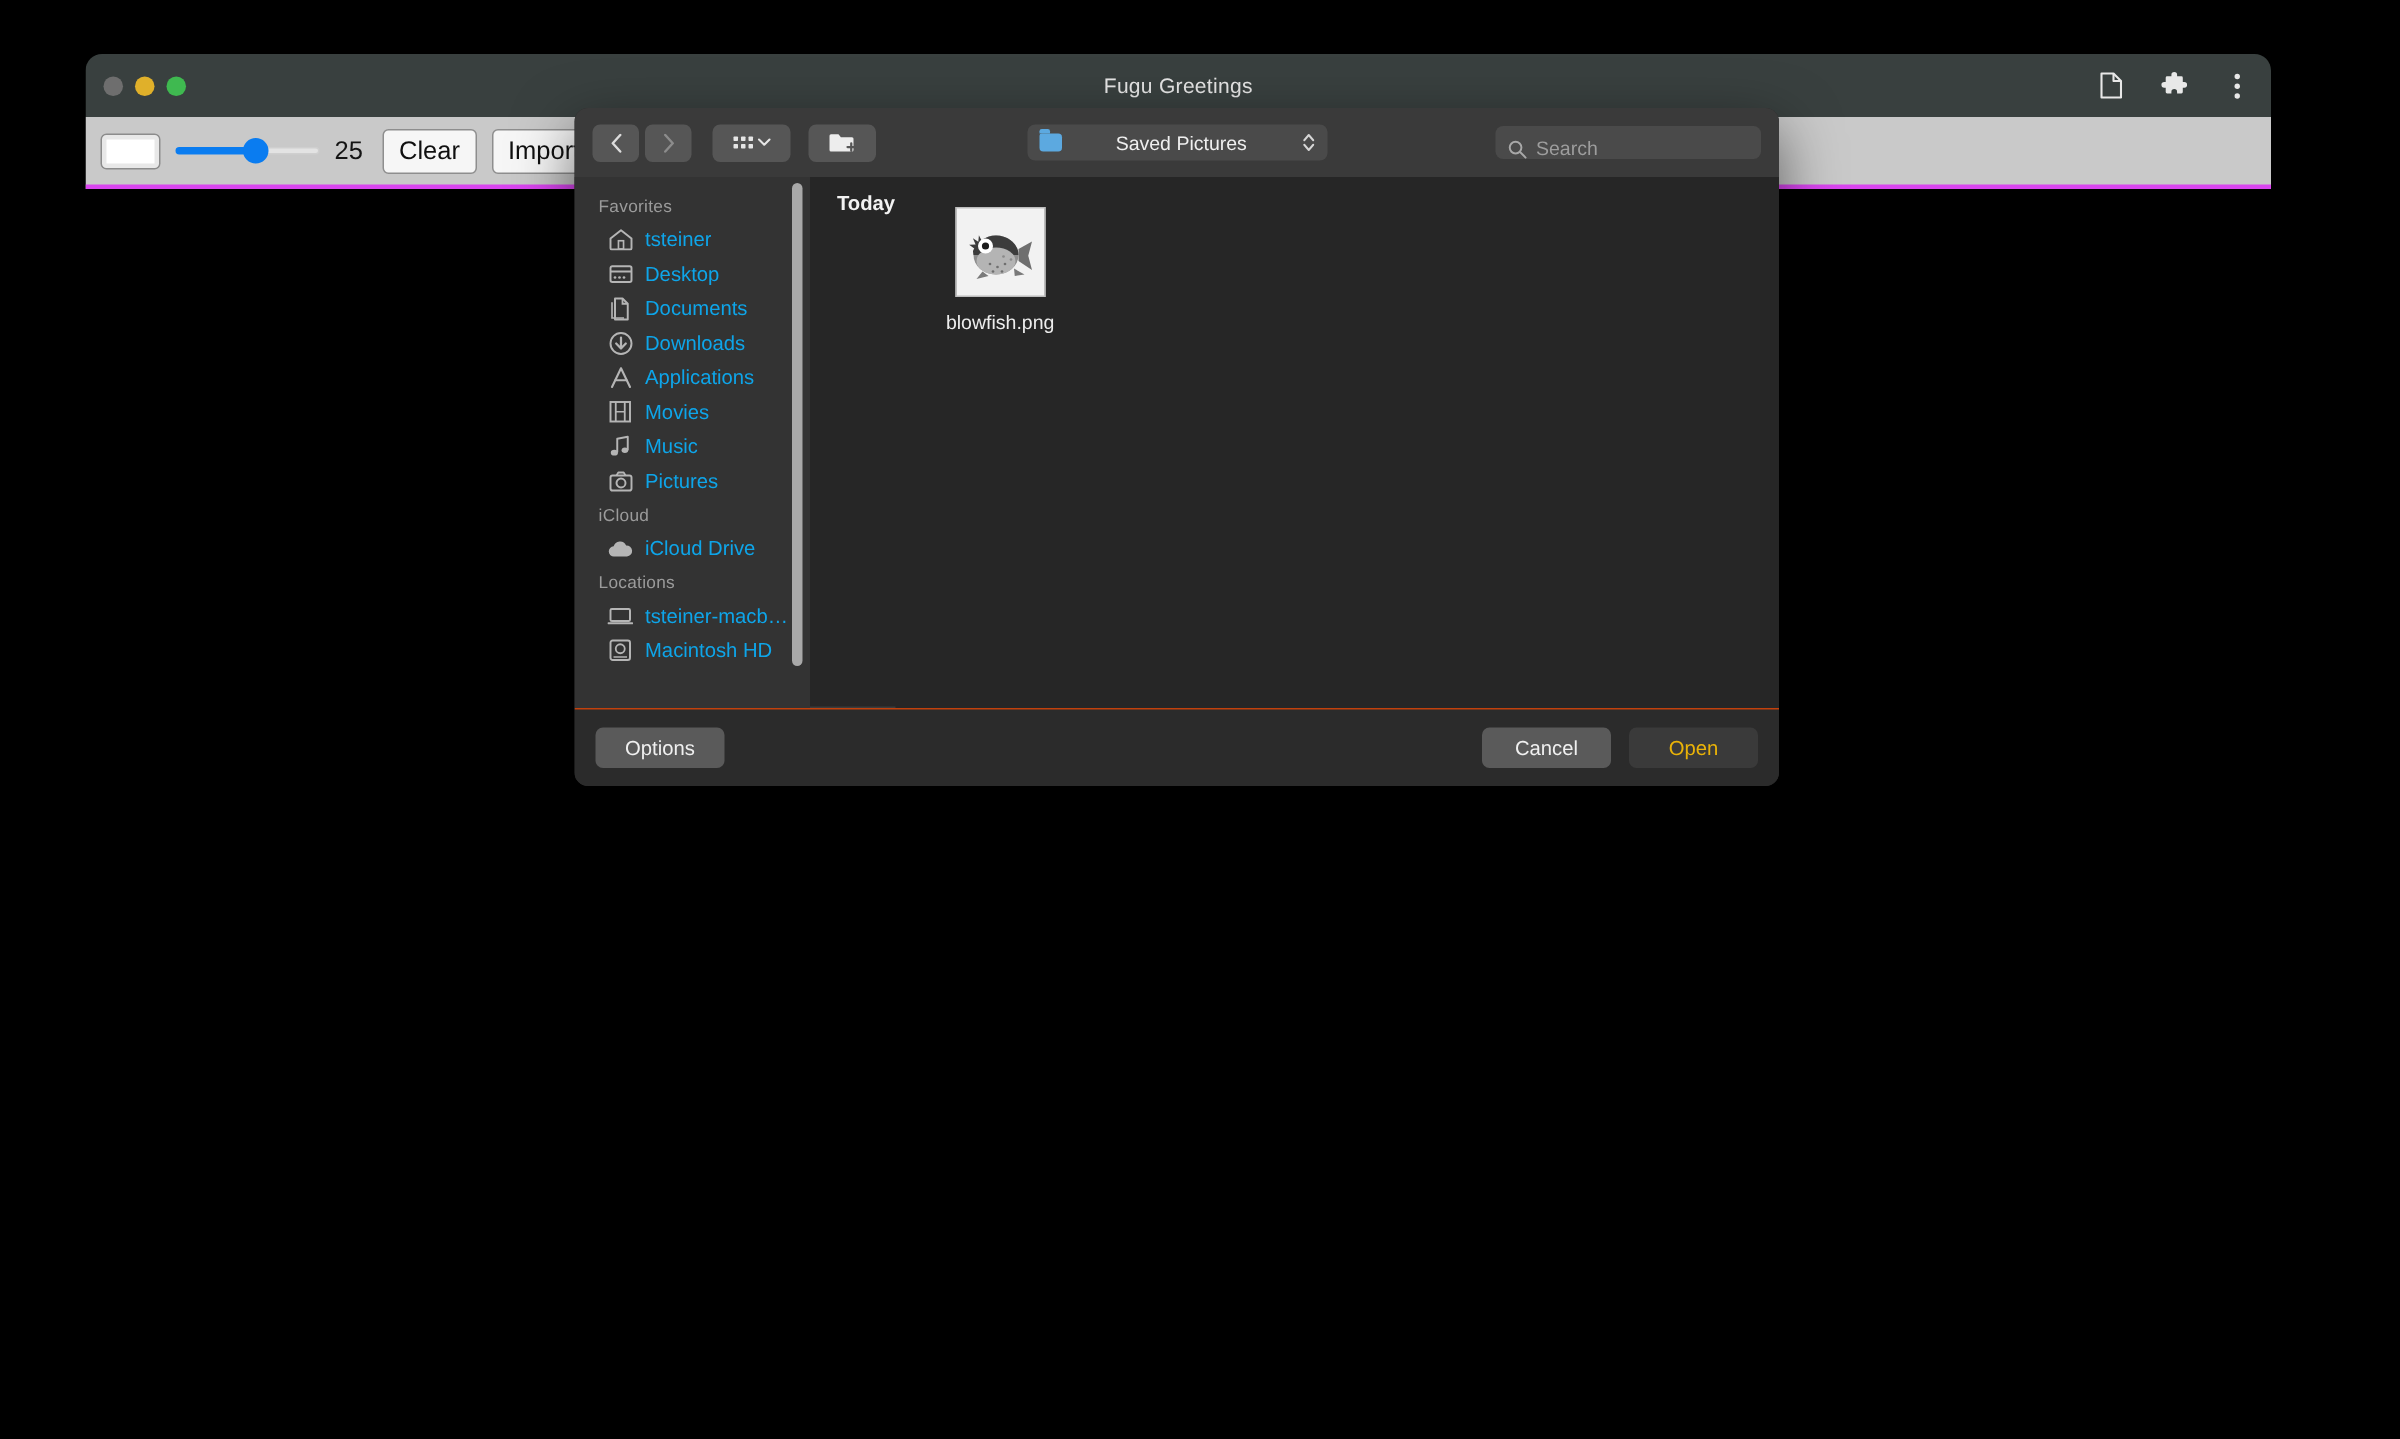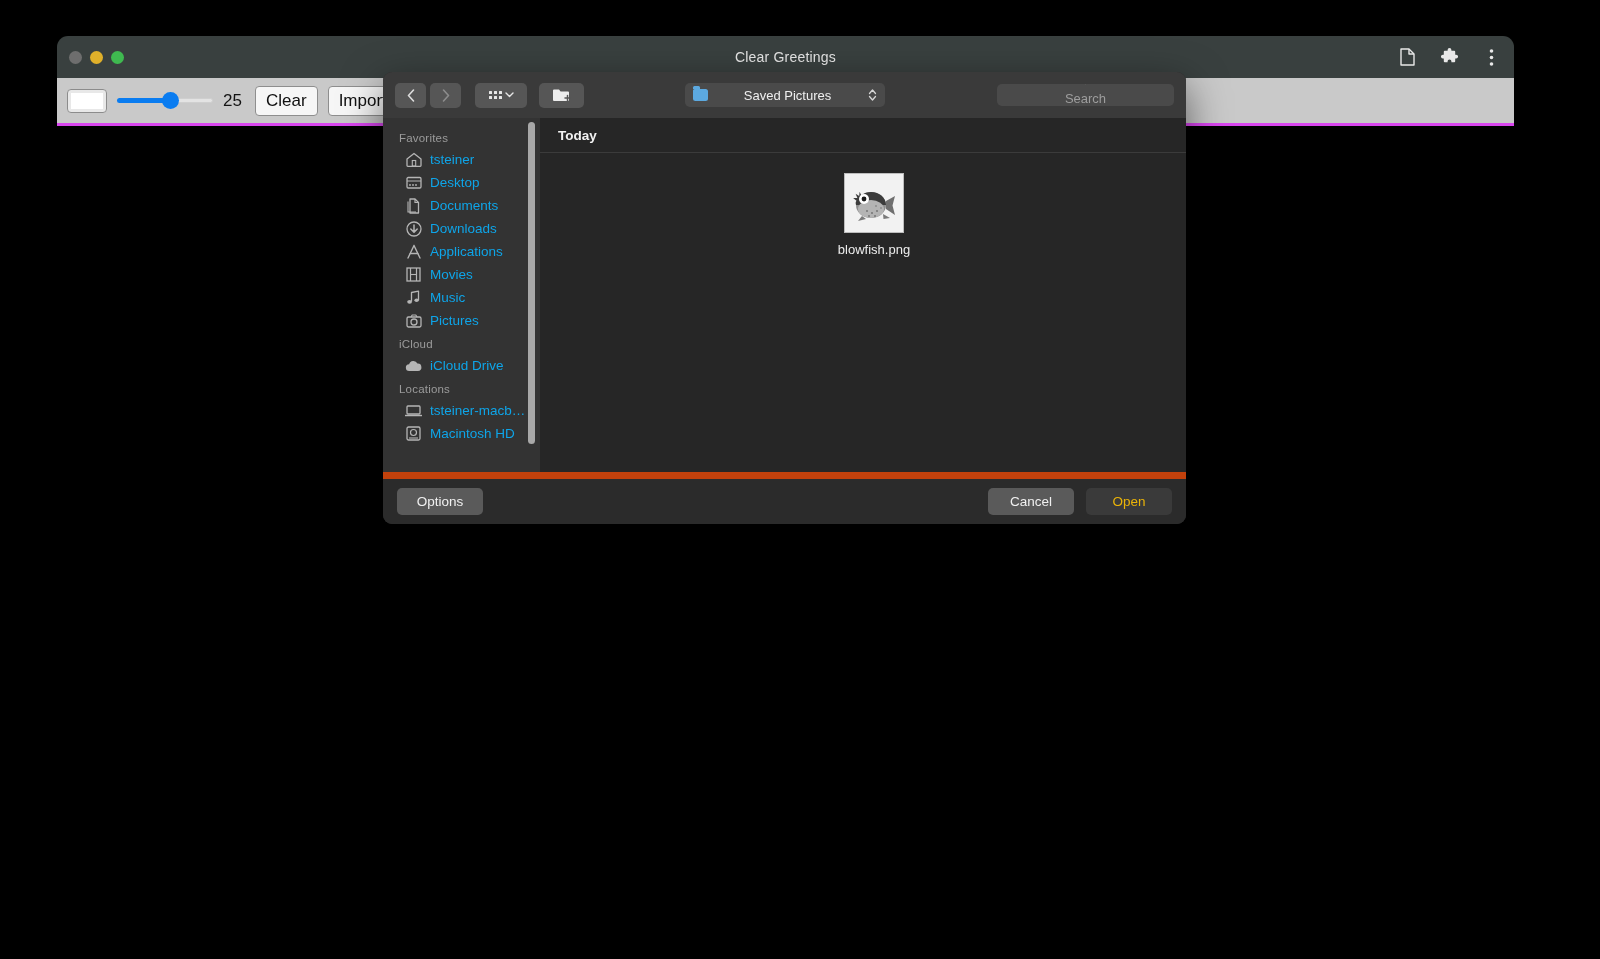--- a/index.html
+++ b/index.html
@@ -281,26 +281,25 @@
   }
 
   .search-box {
     position: absolute;
     right: 12px;
     width: 177px;
     height: 22px;
     background: #4a4a4a;
     border-radius: 5px;
     display: flex;
-    align-items: center;
+    align-items: flex-end;
     gap: 6px;
     padding: 0 8px;
     box-sizing: border-box;
     border: none;
-    flex-direction: column;
   }
   .search-placeholder { color: #9d9d9d; font-size: 13px; }
 
   .dlg-body {
     flex: 1;
     display: flex;
     min-height: 0;
     background: #262626;
   }
 
@@ -349,21 +348,21 @@
     bottom: 28px;
     width: 7px;
     border-radius: 4px;
     background: #a8a8a8;
   }
 
   .filelist {
     flex: 1;
     background: #262626;
     display: flex;
-    flex-direction: column;
+    flex-direction: row;
     min-width: 0;
   }
   .today-header {
     color: #f2f2f2;
     font-size: 13.5px;
     font-weight: bold;
     padding: 10px 0 9px 18px;
     border-bottom: 1px solid #3b3b3b;
   }
   .files-grid {
@@ -393,21 +392,21 @@
   .file-name {
     color: #ededed;
     font-size: 13px;
     text-align: center;
     white-space: nowrap;
   }
 
   .dlg-footer {
     height: 52px;
     background: #2b2b2b;
-    border-top: 7px solid #c2410c;
+    border-top: 1px solid #c2410c;
     display: flex;
     align-items: center;
     padding: 0 14px;
     box-sizing: border-box;
     flex: none;
   }
   .dlg-btn {
     background: #5a5a5a;
     color: #f0f0f0;
     border: none;
@@ -428,21 +427,21 @@
 <div id="root">
 
   <div class="browser-window">
 
     <div class="titlebar">
       <div class="traffic-lights">
         <span class="tl tl-close"></span>
         <span class="tl tl-min"></span>
         <span class="tl tl-max"></span>
       </div>
-      <div class="window-title">Clear Greetings</div>
+      <div class="window-title">Fugu Greetings</div>
       <div class="titlebar-actions">
         <span class="tb-icon">
           <svg width="15" height="18" viewBox="0 0 15 18" fill="none">
             <path d="M1 1h8l5 5v11H1z" stroke="#e8e8e8" stroke-width="1.4" stroke-linejoin="round"></path>
             <path d="M9 1v5h5" stroke="#e8e8e8" stroke-width="1.4" stroke-linejoin="round"></path>
           </svg>
         </span>
         <span class="tb-icon">
           <svg width="19" height="19" viewBox="0 0 20 20">
             <path d="M8 2a2 2 0 0 1 4 0v1h3a1 1 0 0 1 1 1v3h1a2 2 0 0 1 0 4h-1v3a1 1 0 0 1-1 1h-3v-1a2 2 0 0 0-4 0v1H5a1 1 0 0 1-1-1v-3H3a2 2 0 0 1 0-4h1V4a1 1 0 0 1 1-1h3z" fill="#e8e8e8"></path>

